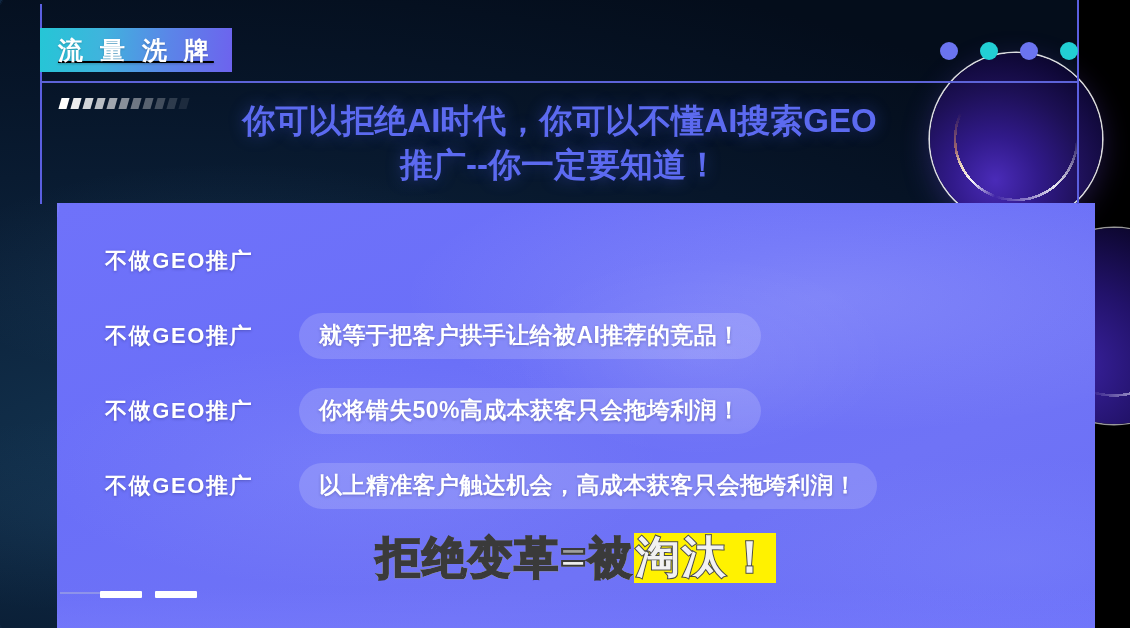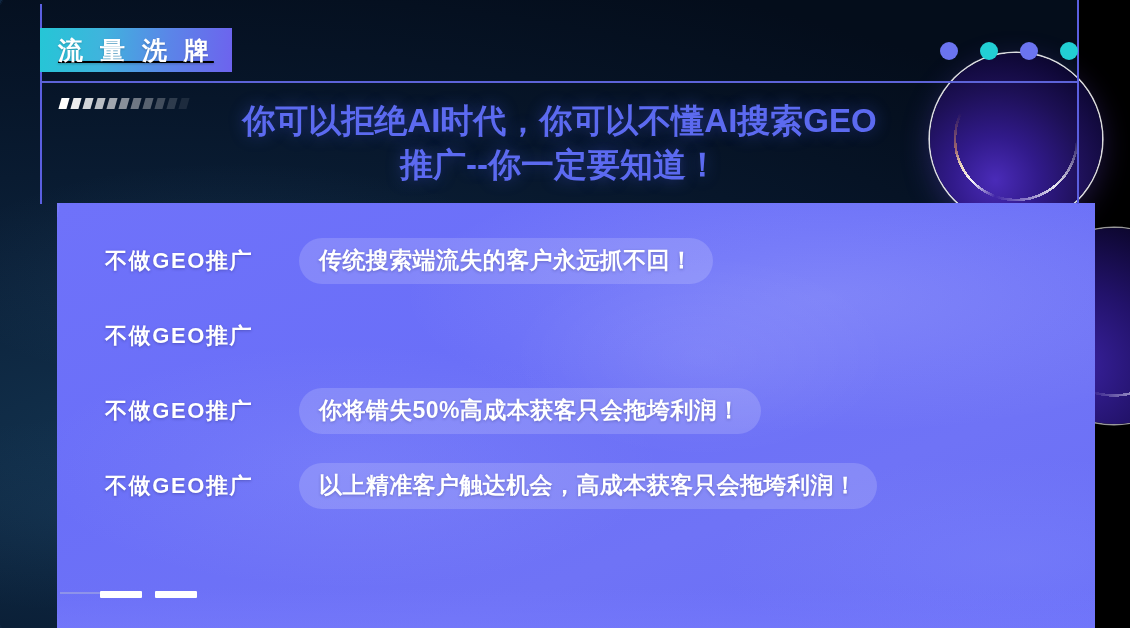--- a/index.html
+++ b/index.html
@@ -208,45 +208,51 @@
     <div class="title-line">你可以拒绝AI时代，你可以不懂AI搜索GEO</div>
     <div class="title-line">推广--你一定要知道！</div>
   </div>
 
   <div id="panel">
 
     <div id="rows">
 
       <div class="row">
         <span class="row-label">不做GEO推广</span>
+      </div>
+
+      <div class="row">
+        <span class="row-label">不做GEO推广</span>
         <span class="row-pill">
-          <span class="row-text">传统搜索端流失的客户永远抓不回！</span>
+          <span class="row-text">就等于把客户拱手让给被AI推荐的竞品！</span>
         </span>
-      </div>
-
-      <div class="row">
-        <span class="row-label">不做GEO推广</span>
       </div>
 
       <div class="row">
         <span class="row-label">不做GEO推广</span>
         <span class="row-pill">
           <span class="row-text">你将错失50%高成本获客只会拖垮利润！</span>
         </span>
       </div>
 
       <div class="row">
         <span class="row-label">不做GEO推广</span>
         <span class="row-pill">
           <span class="row-text">以上精准客户触达机会，高成本获客只会拖垮利润！</span>
         </span>
       </div>
 
     </div>
 
+    <div id="slogan">
+      <div class="slogan-inner">
+        <span class="slogan-a">拒绝变革=被</span>
+        <span class="slogan-b" style="background: rgb(255, 242, 0);">淘汰！</span>
+      </div>
+    </div>
 
   </div>
 
   <div class="guide" id="guide-h-bottomline"></div>
   <div class="wdash" id="wdash-1"></div>
   <div class="wdash" id="wdash-2"></div>
 
 </div>
 
 </body></html>

